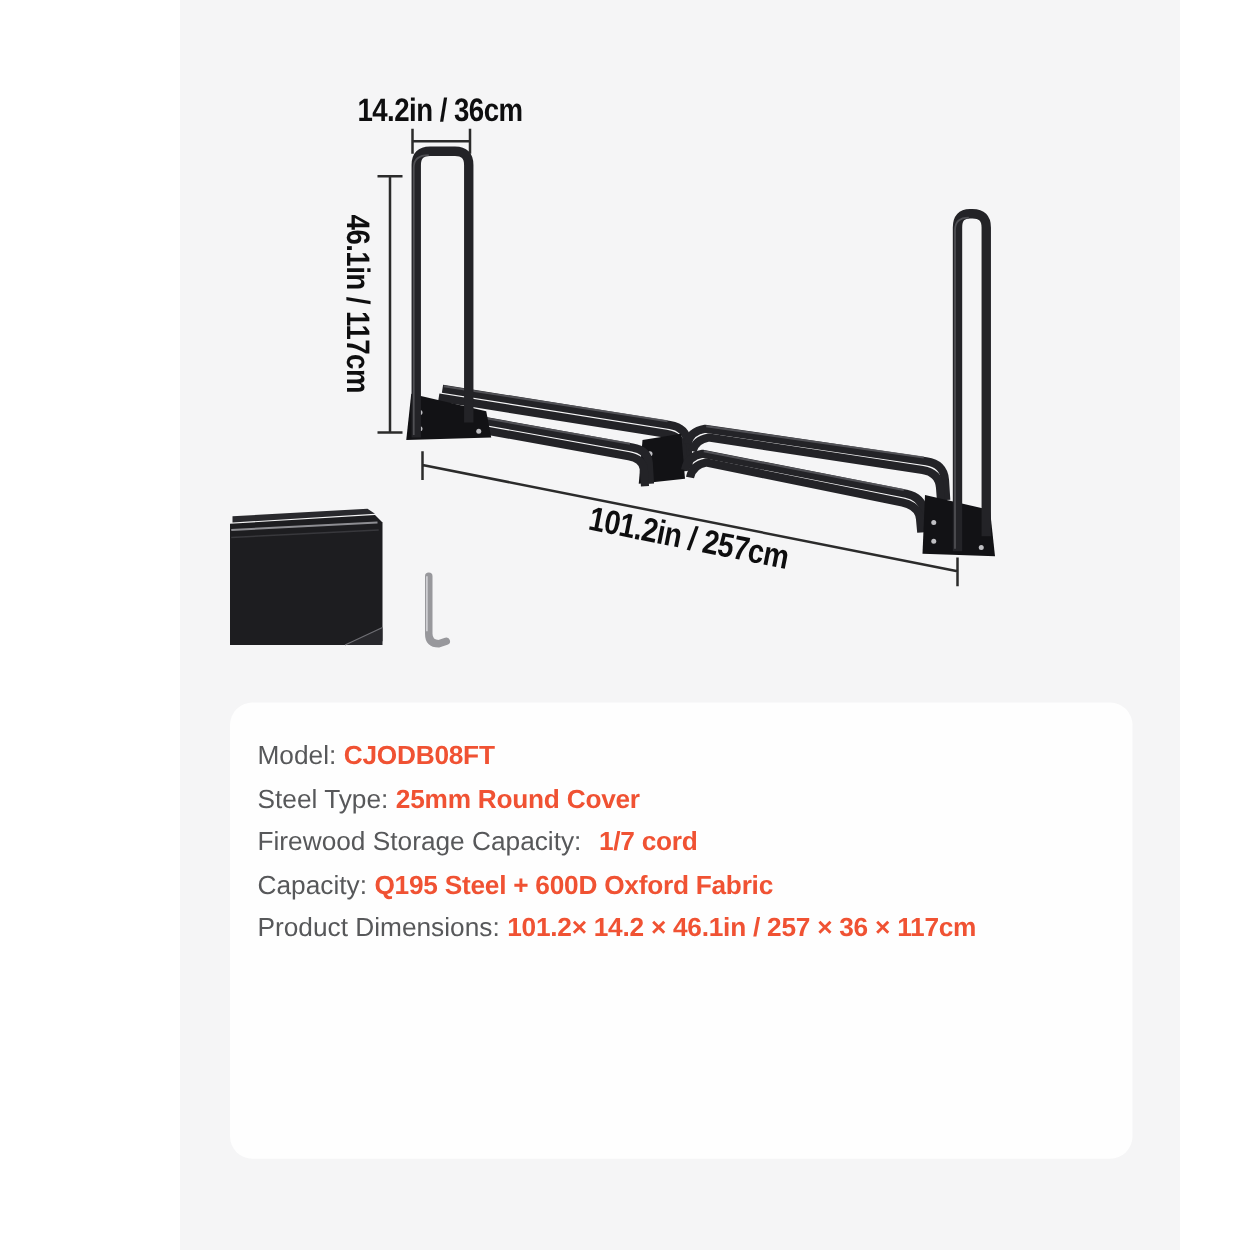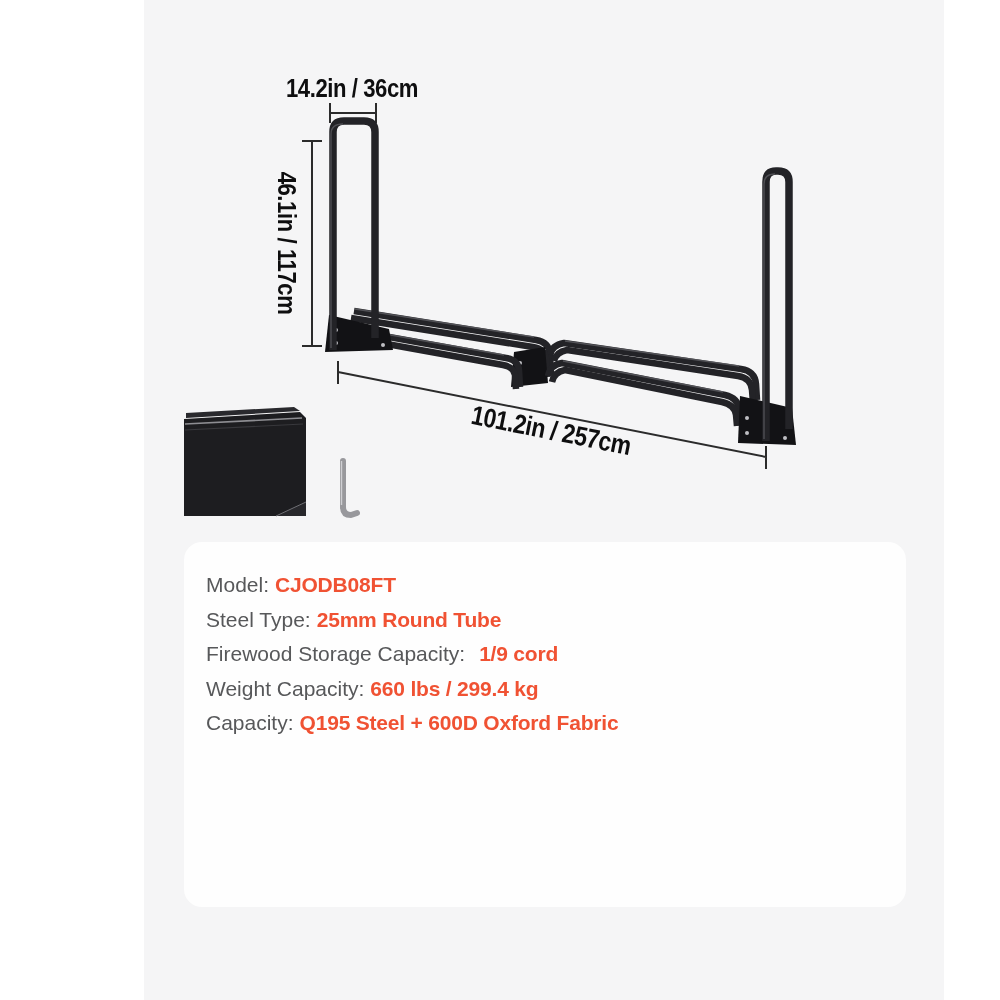--- a/index.html
+++ b/index.html
@@ -23,21 +23,21 @@
     left:308px;top:88px;transform:translate(-50%,-50%) scale(0.85,1);
   }
   .dim-height{
     left:242px;top:243px;transform:translate(-50%,-50%) rotate(90deg) scale(0.85,1);
   }
   .dim-length{
     left:507px;top:431px;transform:translate(-50%,-50%) rotate(11.3deg) scale(0.85,1);
     font-size:27px;
   }
   .spec-panel{
-    position:absolute;left:140px;top:542px;width:722px;height:365px;
+    position:absolute;left:140px;top:562px;width:722px;height:365px;
     background:#fefefe;border-radius:18px;box-sizing:border-box;
     padding:26px 18px 0 22px;
   }
   .spec-row{
     font-size:21px;line-height:34.5px;white-space:nowrap;
   }
   .spec-label{color:#57585a;font-weight:400;}
   .spec-value{color:#f05233;font-weight:700;margin-left:6px;letter-spacing:-0.2px;}
   .spec-row.gap .spec-value{margin-left:14px;}
 </style>
@@ -121,25 +121,25 @@
 
   <div class="dim-label dim-width">14.2in / 36cm</div>
   <div class="dim-label dim-height">46.1in / 117cm</div>
   <div class="dim-label dim-length">101.2in / 257cm</div>
 
   <div class="spec-panel">
     <div class="spec-row">
       <span class="spec-label">Model:</span><span class="spec-value">CJODB08FT</span>
     </div>
     <div class="spec-row">
-      <span class="spec-label">Steel Type:</span><span class="spec-value">25mm Round Tube</span>
+      <span class="spec-label">Steel Type:</span><span class="spec-value">25mm Round Cover</span>
     </div>
     <div class="spec-row gap">
-      <span class="spec-label">Firewood Storage Capacity:</span><span class="spec-value">1/9 cord</span>
-    </div>
-    <div class="spec-row">
-      <span class="spec-label">Weight Capacity:</span><span class="spec-value">660 lbs / 299.4 kg</span>
+      <span class="spec-label">Firewood Storage Capacity:</span><span class="spec-value">1/7 cord</span>
     </div>
     <div class="spec-row">
       <span class="spec-label">Capacity:</span><span class="spec-value">Q195 Steel + 600D Oxford Fabric</span>
+    </div>
+    <div class="spec-row">
+      <span class="spec-label">Product Dimensions:</span><span class="spec-value">101.2× 14.2 × 46.1in / 257 × 36 × 117cm</span>
     </div>
   </div>
 </div>
 
 </body></html>

